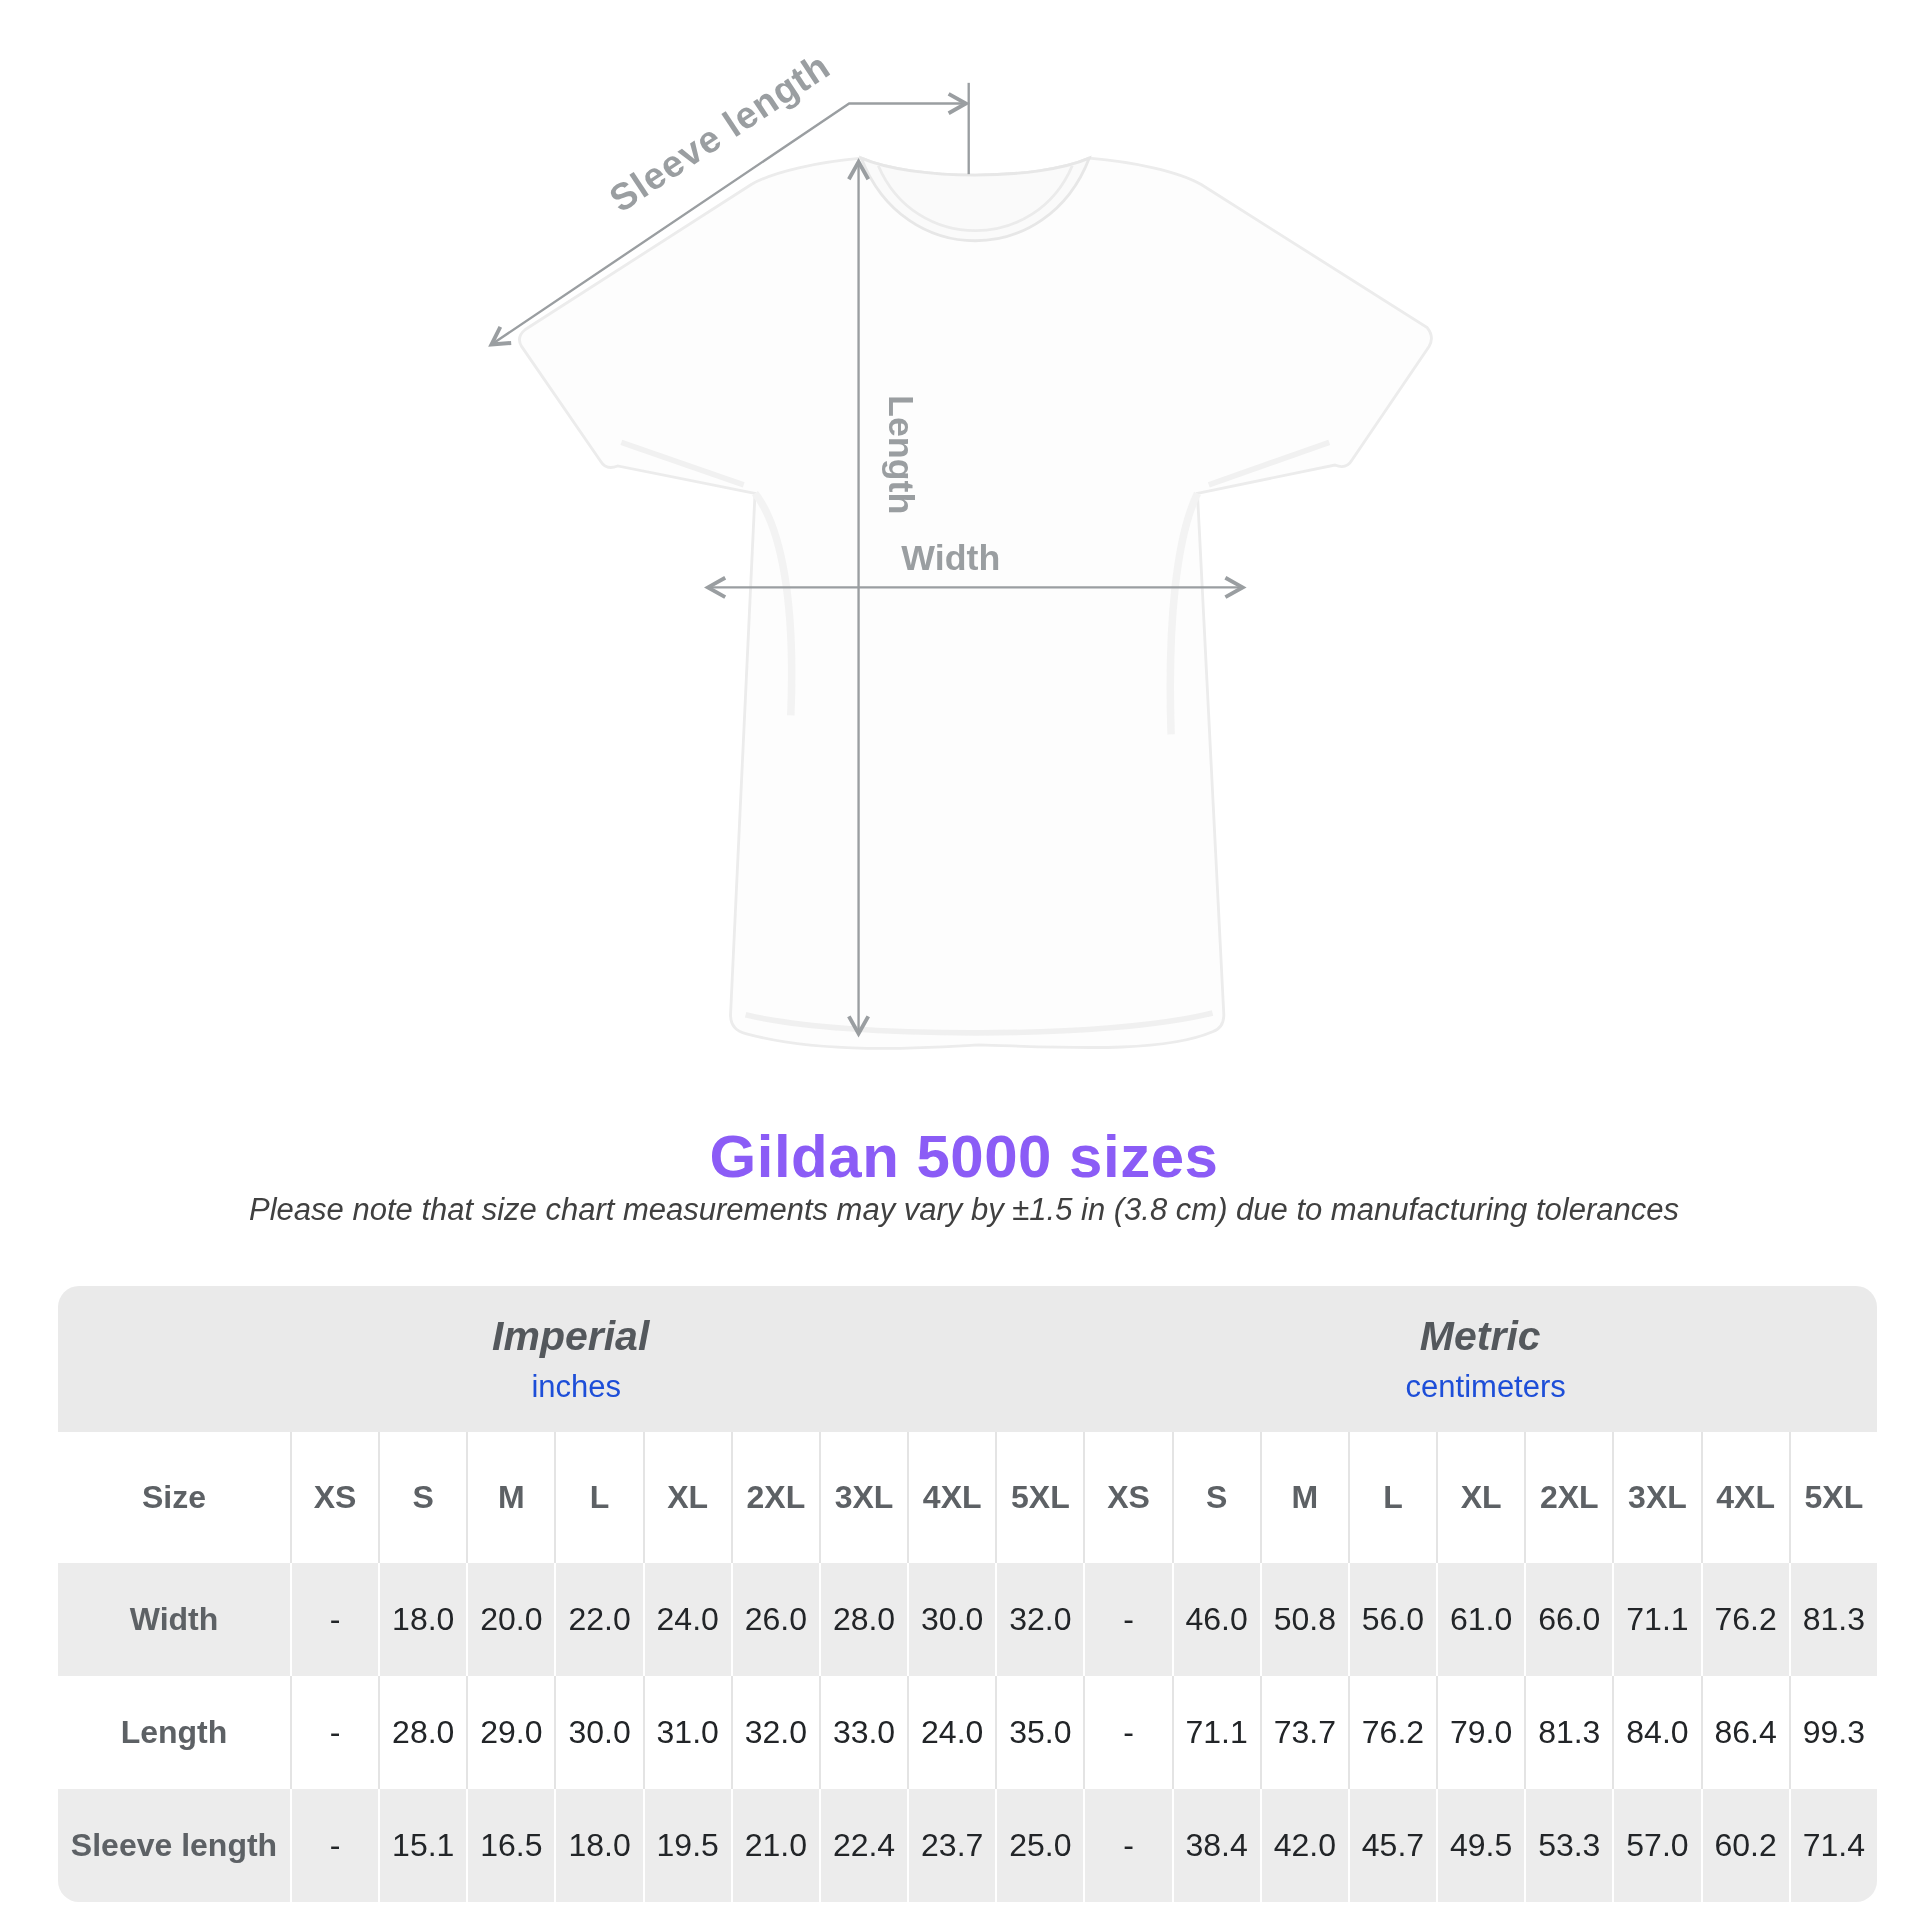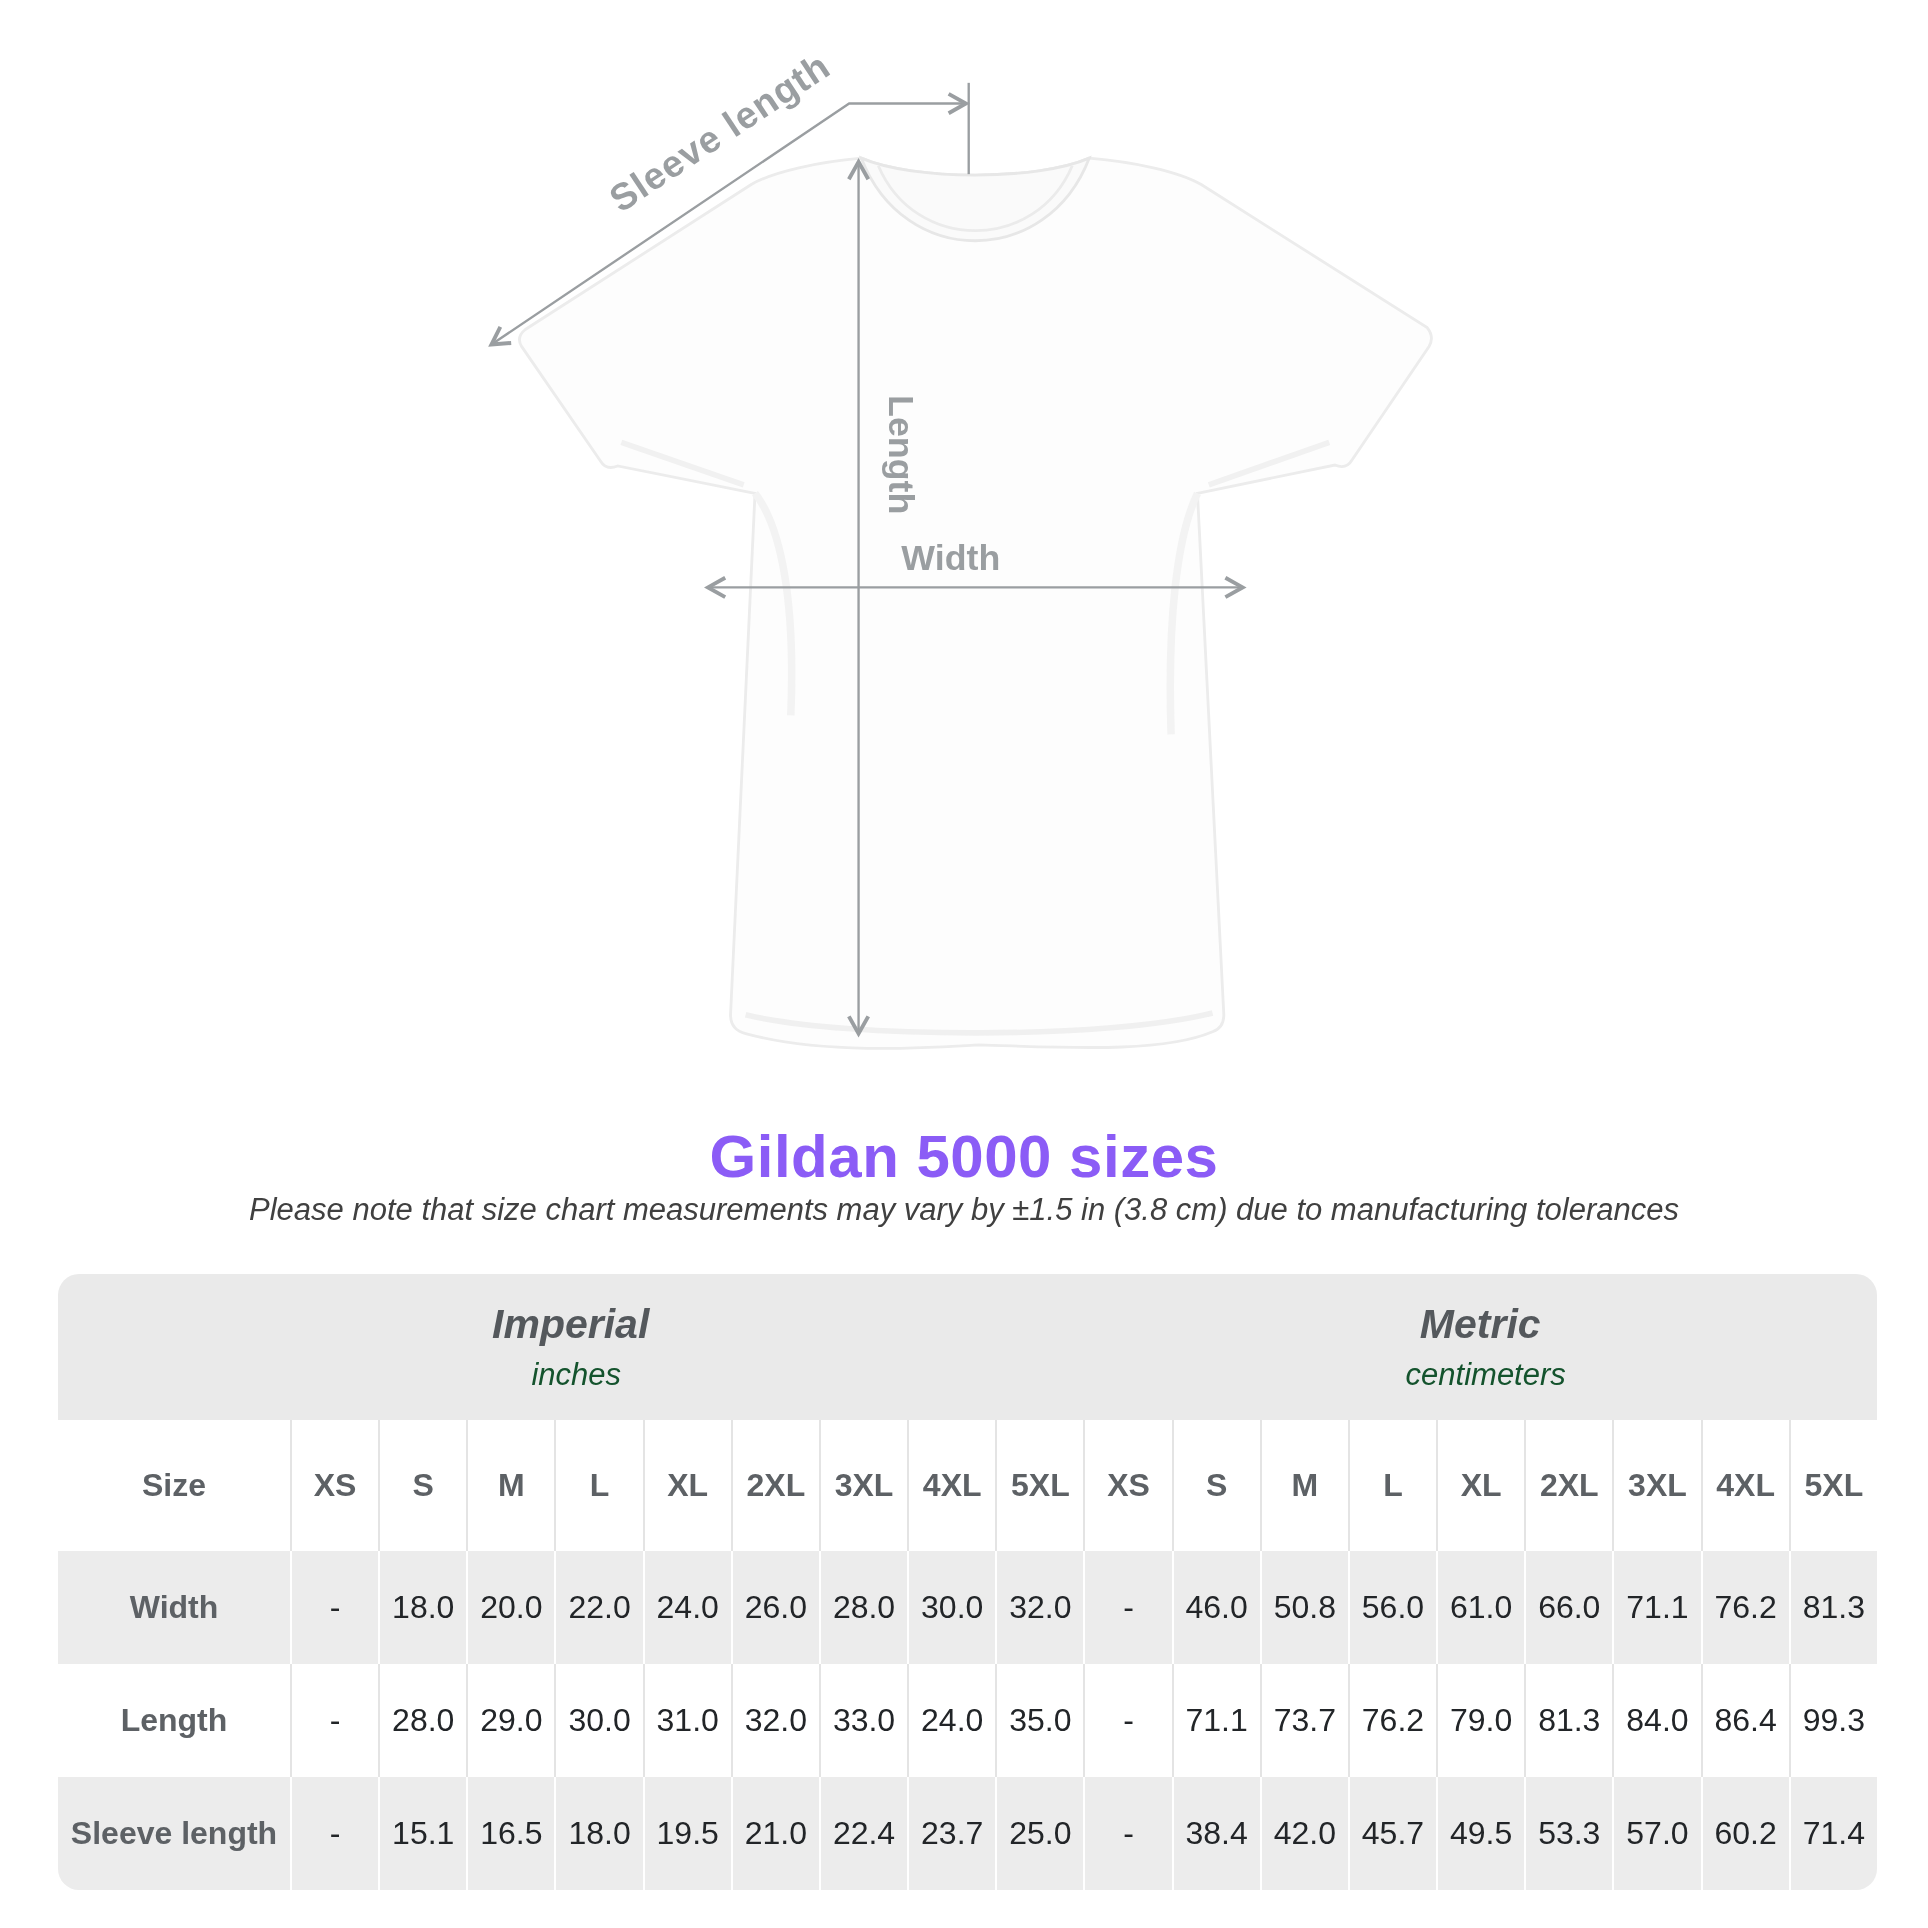--- a/index.html
+++ b/index.html
@@ -7,30 +7,30 @@
         font-family:"Liberation Sans", sans-serif;}
   .fig{position:absolute;left:0;top:0;width:1928px;height:1172px;}
   .fig svg{display:block;}
 
   .title{position:absolute;top:1122px;left:0;width:1928px;text-align:center;
          font-size:60px;font-weight:700;color:#8b5cf6;letter-spacing:0.5px;}
   .subtitle{position:absolute;top:1192px;left:0;width:1928px;text-align:center;
          font-size:31px;font-style:italic;color:#404040;}
 
   .tablewrap{position:absolute;top:1274px;left:58px;width:1819px;}
-  table.size{border-collapse:separate;border-spacing:0;table-layout:fixed;width:1819px;}
+  table.size{border-collapse:separate;border-spacing:0;table-layout:fixed;width:1819px;margin-top:12px;}
   col.c-label{width:232px;}
   td{padding:0;text-align:center;vertical-align:middle;overflow:hidden;}
 
   
   td.band{height:146px;background:#eaeaea;}
   td.band-left{border-top-left-radius:21px;}
   td.band-right{border-top-right-radius:21px;}
   .band-title{font-size:41px;font-weight:700;font-style:italic;color:#54585c;line-height:1.15;}
-  .band-sub{font-size:31px;font-style:italic;color:#14532d;margin-top:9.4px;padding-left:11px;}
+  .band-sub{font-size:31px;color:#1d4ed8;margin-top:9.4px;padding-left:11px;}
 
   
   tr.sizerow td{height:131px;background:#ffffff;font-size:32px;font-weight:700;color:#5d6165;}
   tr.sizerow td + td{border-left:2.8px solid #e4e4e4;}
 
   
   tr.datarow td{height:113px;font-size:32px;color:#222528;}
   tr.datarow td.rowlabel{font-weight:700;color:#5d6165;}
   tr.row-gray td{background:#ececec;}
   tr.row-gray td + td{border-left:2.8px solid #ffffff;}

